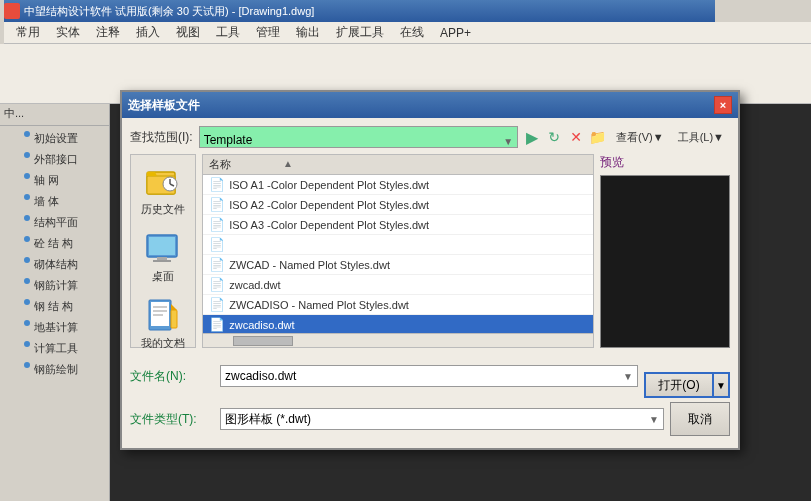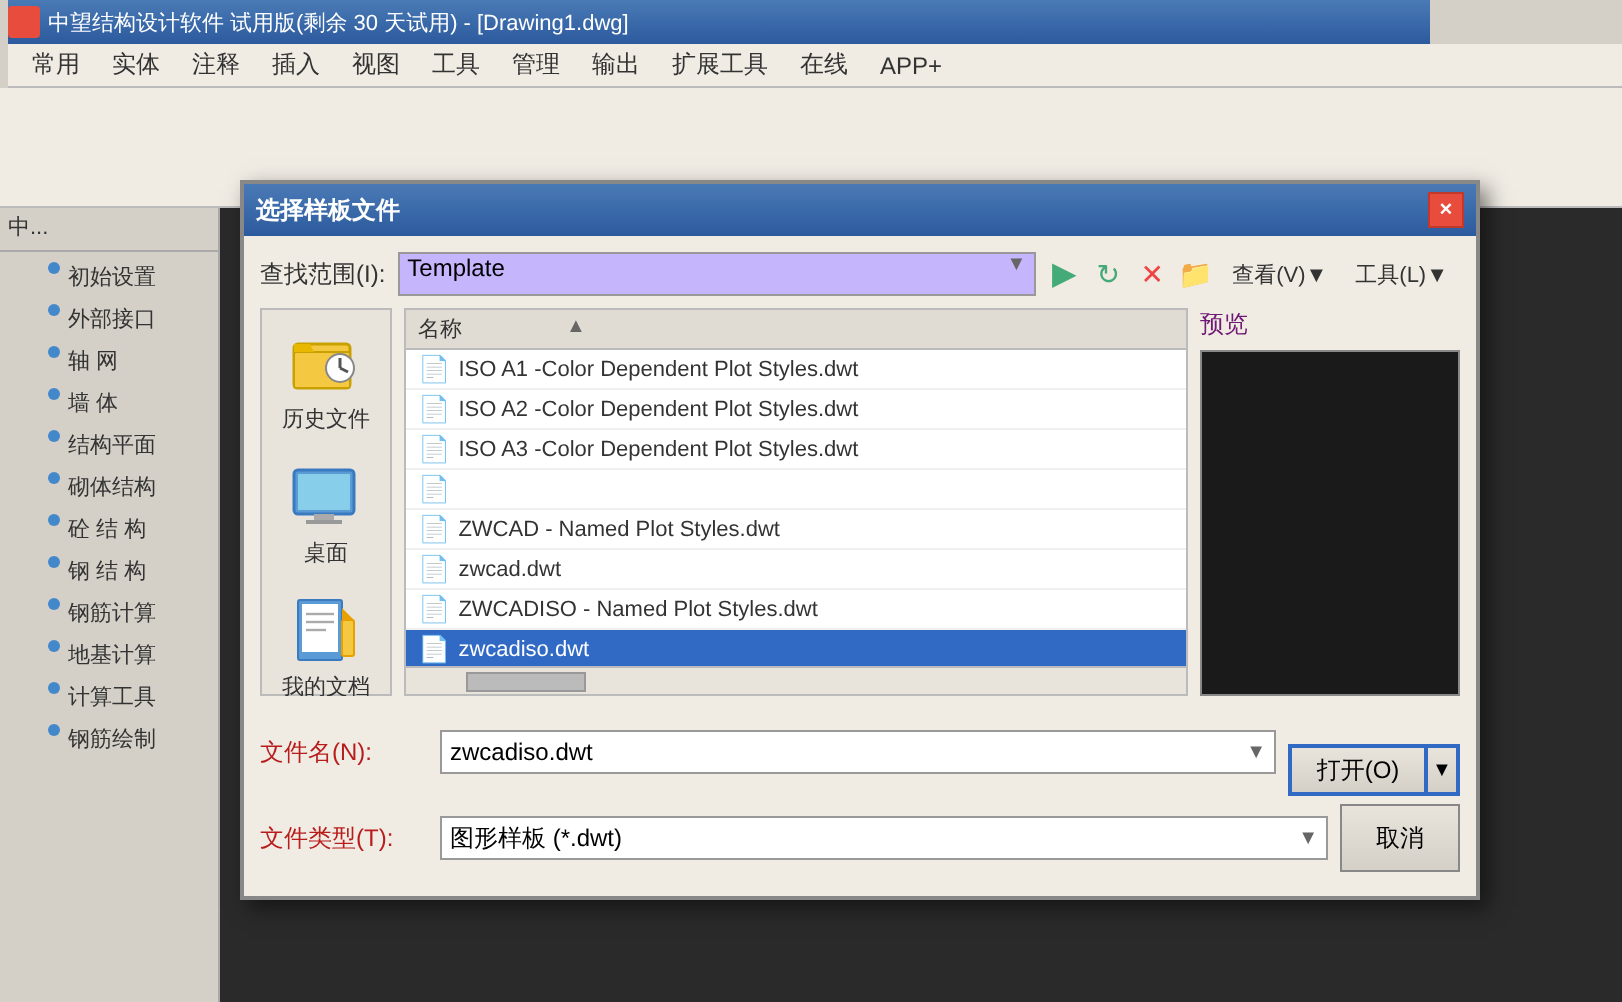--- a/index.html
+++ b/index.html
@@ -163,26 +163,26 @@
     }
     .search-label {
       font-size: 12px;
       color: #333;
       margin-right: 6px;
       white-space: nowrap;
     }
     .search-dropdown {
       flex: 1;
       height: 22px;
-      background: #c4b5fd;
+      background: #86efac;
       border: 1px solid #999;
       padding: 0 4px;
       font-size: 12px;
       display: flex;
-      align-items: flex-start;
+      align-items: flex-end;
       justify-content: space-between;
       margin-right: 4px;
     }
     .search-dropdown-arrow {
       font-size: 10px;
       color: #666;
     }
     .toolbar-icons {
       display: flex;
       align-items: center;
@@ -323,21 +323,21 @@
     .bottom-section {
       margin-top: 6px;
     }
     .input-row {
       display: flex;
       align-items: center;
       margin-bottom: 4px;
     }
     .input-label {
       font-size: 12px;
-      color: #b91c1c;
+      color: #15803d;
       width: 90px;
     }
     .input-field {
       flex: 1;
       height: 22px;
       background: white;
       border: 1px solid #999;
       padding: 0 4px;
       font-size: 12px;
       display: flex;
@@ -444,33 +444,33 @@
     <div class="sidebar-item">
       <div class="sidebar-dot"></div>
       <span>墙 体</span>
     </div>
     <div class="sidebar-item">
       <div class="sidebar-dot"></div>
       <span>结构平面</span>
     </div>
     <div class="sidebar-item">
       <div class="sidebar-dot"></div>
+      <span>砼 结 构</span>
+    </div>
+    <div class="sidebar-item">
+      <div class="sidebar-dot"></div>
       <span>砌体结构</span>
     </div>
     <div class="sidebar-item">
       <div class="sidebar-dot"></div>
-      <span>砼 结 构</span>
+      <span>钢筋计算</span>
     </div>
     <div class="sidebar-item">
       <div class="sidebar-dot"></div>
       <span>钢 结 构</span>
-    </div>
-    <div class="sidebar-item">
-      <div class="sidebar-dot"></div>
-      <span>钢筋计算</span>
     </div>
     <div class="sidebar-item">
       <div class="sidebar-dot"></div>
       <span>地基计算</span>
     </div>
     <div class="sidebar-item">
       <div class="sidebar-dot"></div>
       <span>计算工具</span>
     </div>
     <div class="sidebar-item">

